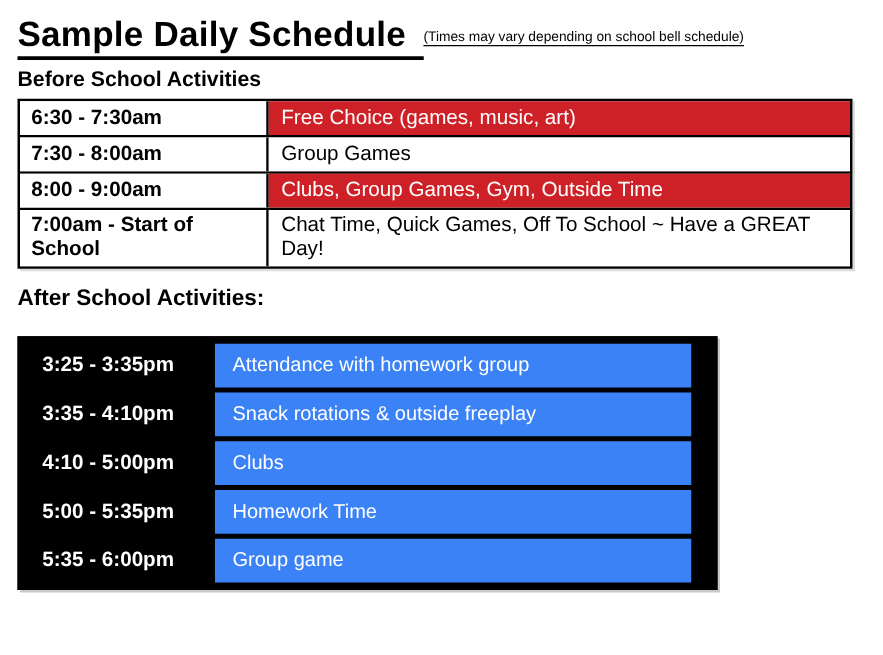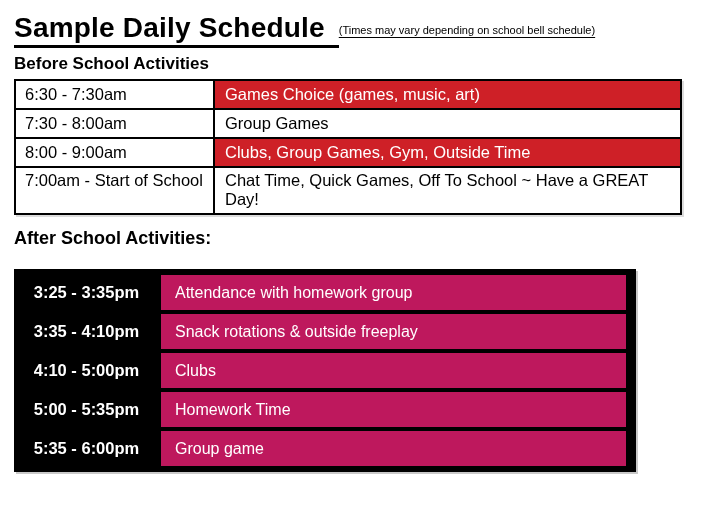--- a/index.html
+++ b/index.html
@@ -32,76 +32,76 @@
   
   .btable {
     width: 668px; margin-top: 5px;
     border: 2px solid #000;
     box-shadow: 2px 2px 0 #dcdcdc;
   }
   .brow { display: grid; grid-template-columns: 199px 1fr; border-bottom: 2px solid #000; }
   .brow:last-child { border-bottom: none; }
   .brow .time-cell {
     border-right: 2px solid #000;
-    font-weight: normal; font-size: 16.5px;
+    font-weight: bold; font-size: 16.5px;
     padding: 4px 4px 4px 9px;
     display: flex; align-items: center;
     background: #fff;
   }
   .brow .act-cell {
     font-size: 16.5px;
     padding: 4px 4px 4px 10px;
     display: flex; align-items: center;
     background: #fff;
   }
   .brow { min-height: 28px; }
   .brow.tall { min-height: 43px; }
   .brow.tall .time-cell, .brow.tall .act-cell { align-items: flex-start; padding-top: 3px; }
   .brow.red .act-cell { background: #ce2027; color: #fff; }
 
   
   .atable {
-    width: 622px; margin-top: 20px;
+    width: 560px; margin-top: 20px;
     background: #000;
     border: 2px solid #000;
     padding: 2px 4px 2px 0;
     box-shadow: 2px 2px 0 #c9c9c9;
   }
   .arow { display: flex; height: 39px; }
   .arow .time-cell {
     width: 141px; flex: 0 0 141px;
     color: #fff; font-weight: bold; font-size: 16.5px;
     display: flex; align-items: center; justify-content: center;
     background: #000;
   }
   .arow .act-cell {
     flex: 1;
-    background: #be185d; color: #fff;
+    background: #3b82f6; color: #fff;
     font-size: 16px;
-    margin: 2px 4px;
+    margin: 2px 15px;
     display: flex; align-items: center;
     padding-left: 14px;
   }
 </style>
 </head>
 <body>
 
 <div class="page">
 
   <div class="title-row">
     <span class="main-title">Sample Daily Schedule</span>
     <span class="sub-title">(Times may vary depending on school bell schedule)</span>
   </div>
 
   <div class="section-heading heading-before">Before School Activities</div>
 
   <div class="btable">
     <div class="brow red">
       <div class="time-cell">6:30 - 7:30am</div>
-      <div class="act-cell">Games Choice (games, music, art)</div>
+      <div class="act-cell">Free Choice (games, music, art)</div>
     </div>
     <div class="brow">
       <div class="time-cell">7:30 - 8:00am</div>
       <div class="act-cell">Group Games</div>
     </div>
     <div class="brow red">
       <div class="time-cell">8:00 - 9:00am</div>
       <div class="act-cell">Clubs, Group Games, Gym, Outside Time</div>
     </div>
     <div class="brow tall">

